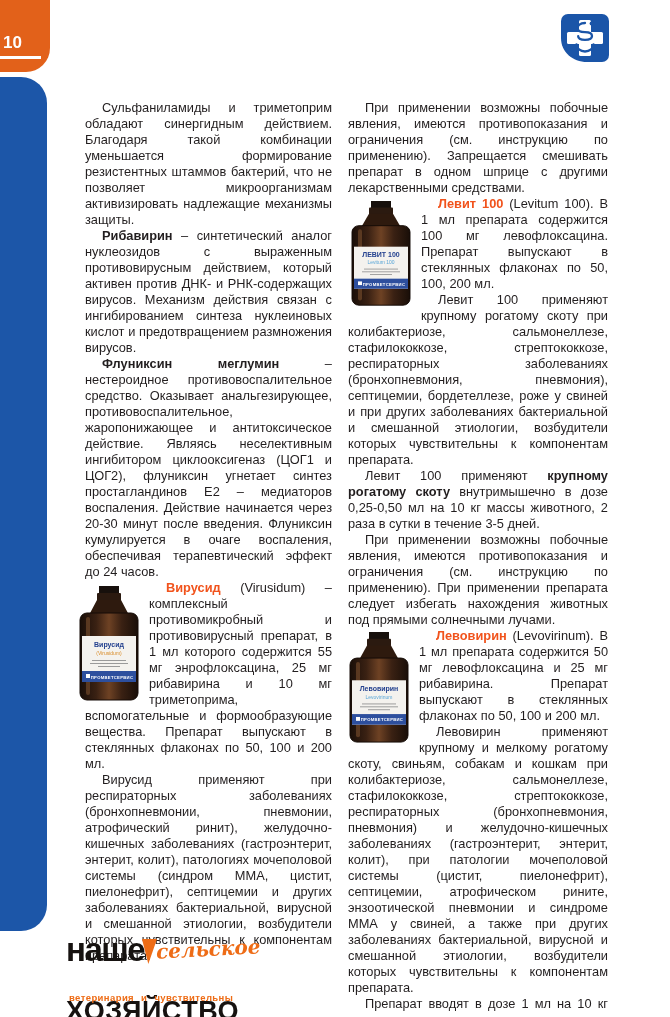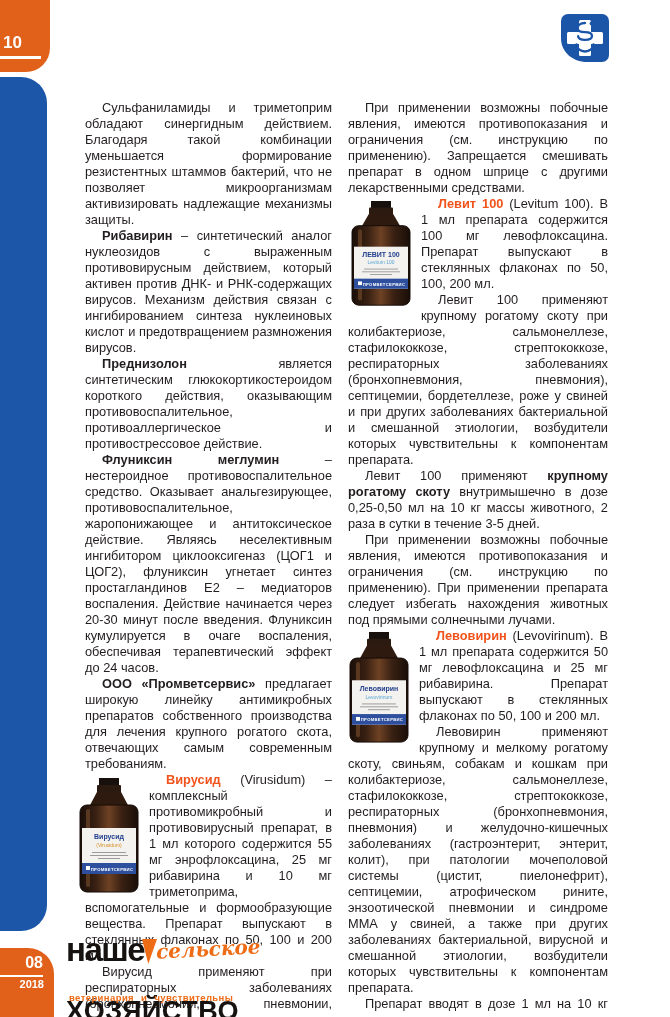--- a/index.html
+++ b/index.html
@@ -62,41 +62,34 @@
         <stop offset="1" stop-color="#190e08"></stop>
       </linearGradient>
     </defs>
   </svg>
 
   <div class="rail-top">
     <span class="num">10</span>
     <span class="ln"></span>
   </div>
   <div class="rail-blue"></div>
-  <div class="rail-bot">
-    <span class="m">08</span>
-    <span class="ln"></span>
-    <span class="y">2018</span>
-  </div>
 
   <svg class="hdr-icon" width="50" height="50" viewBox="0 0 50 50">
     <path d="M8 1 h34 a7 7 0 0 1 7 7 v34 a7 7 0 0 1 -7 7 H27 C12.5 49 1 39 1 25 V8 a7 7 0 0 1 7 -7 z" fill="#1a55a8"></path>
     <rect x="19" y="7" width="12" height="36" rx="1.5" fill="#ffffff"></rect>
     <rect x="7" y="19" width="36" height="12" rx="1.5" fill="#ffffff"></rect>
     <path d="M25 10 c-5 0 -7.5 2.6 -7.5 5 c0 3 3 4.2 7.5 4.2 c4.5 0 7 1.3 7 3.8 c0 2.6 -3 3.8 -7 3.8 c-4 0 -6.8 -1.2 -6.8 -3.6" stroke="#1a55a8" stroke-width="2.3" fill="none" stroke-linecap="round"></path>
     <circle cx="31.5" cy="10.5" r="1.9" fill="#1a55a8"></circle>
     <path d="M16.5 31.5 a8.5 7 0 0 0 17 0" stroke="#1a55a8" stroke-width="2.3" fill="none" stroke-linecap="round"></path>
   </svg>
 
   <div class="col col-left">
     <p><span>Сульфаниламиды и триметоприм обладают синергидным действием. Благодаря такой комбинации уменьшается формирование резистентных штаммов бактерий, что не позволяет микроорганизмам активизировать надлежащие механизмы защиты.</span></p>
     <p><span class="b">Рибавирин</span><span> – синтетический аналог нуклеозидов с выраженным противовирусным действием, который активен против ДНК- и РНК-содержащих вирусов. Механизм действия связан с ингибированием синтеза нуклеиновых кислот и предотвращением размножения вирусов.</span></p>
-    <p><span class="b">Преднизолон</span><span> является синтетическим глюкокортикостероидом короткого действия, оказывающим противовоспалительное, противоаллергическое и противострессовое действие.</span></p>
     <p><span class="b">Флуниксин меглумин</span><span> – нестероидное противовоспалительное средство. Оказывает анальгезирующее, противовоспалительное, жаропонижающее и антитоксическое действие. Являясь неселективным ингибитором циклооксигеназ (ЦОГ1 и ЦОГ2), флуниксин угнетает синтез простагландинов Е2 – медиаторов воспаления. Действие начинается через 20-30 минут после введения. Флуниксин кумулируется в очаге воспаления, обеспечивая терапевтический эффект до 24 часов.</span></p>
-    <p><span class="b">ООО «Промветсервис»</span><span> предлагает широкую линейку антимикробных препаратов собственного производства для лечения крупного рогатого скота, отвечающих самым современным требованиям.</span></p>
     <div>
       <svg class="bottle vir" width="62" height="116" viewBox="0 0 62 116">
         <rect x="21" y="0" width="20" height="8" fill="#17100c"></rect>
         <rect x="19" y="7" width="24" height="8" rx="1" fill="#2b1a10"></rect>
         <path d="M19 14 h24 l8 15 h-40 z" fill="#2e1a0e"></path>
         <rect x="2" y="27" width="58" height="87" rx="7" fill="url(#glassG)" stroke="#140b06" stroke-width="1"></rect>
         <rect x="8" y="31" width="4" height="78" rx="2" fill="#8a5a33" opacity="0.5"></rect>
         <rect x="4" y="50" width="54" height="46" fill="#f4f2ee"></rect>
         <text class="lbl-name" x="31" y="61">Вирусид</text>
         <text class="lbl-latin" x="31" y="69" fill="#d98d2a">(Virusidum)</text>

